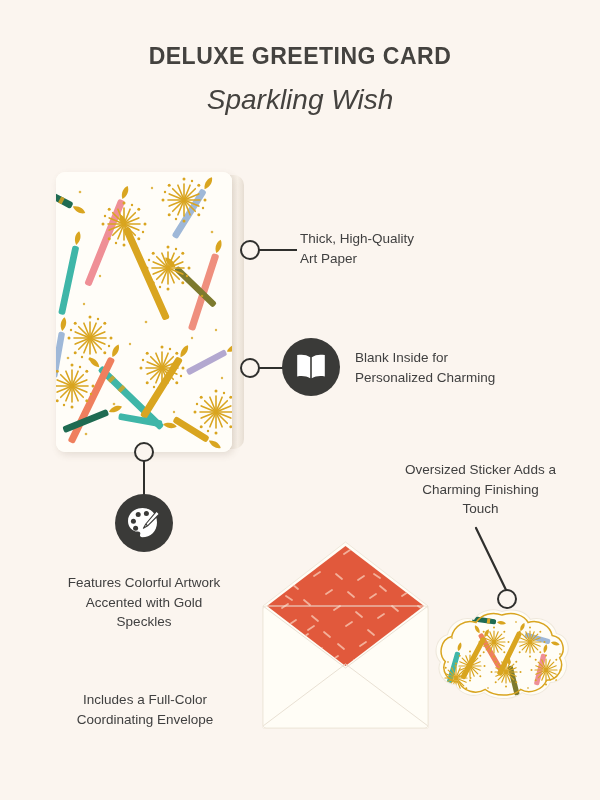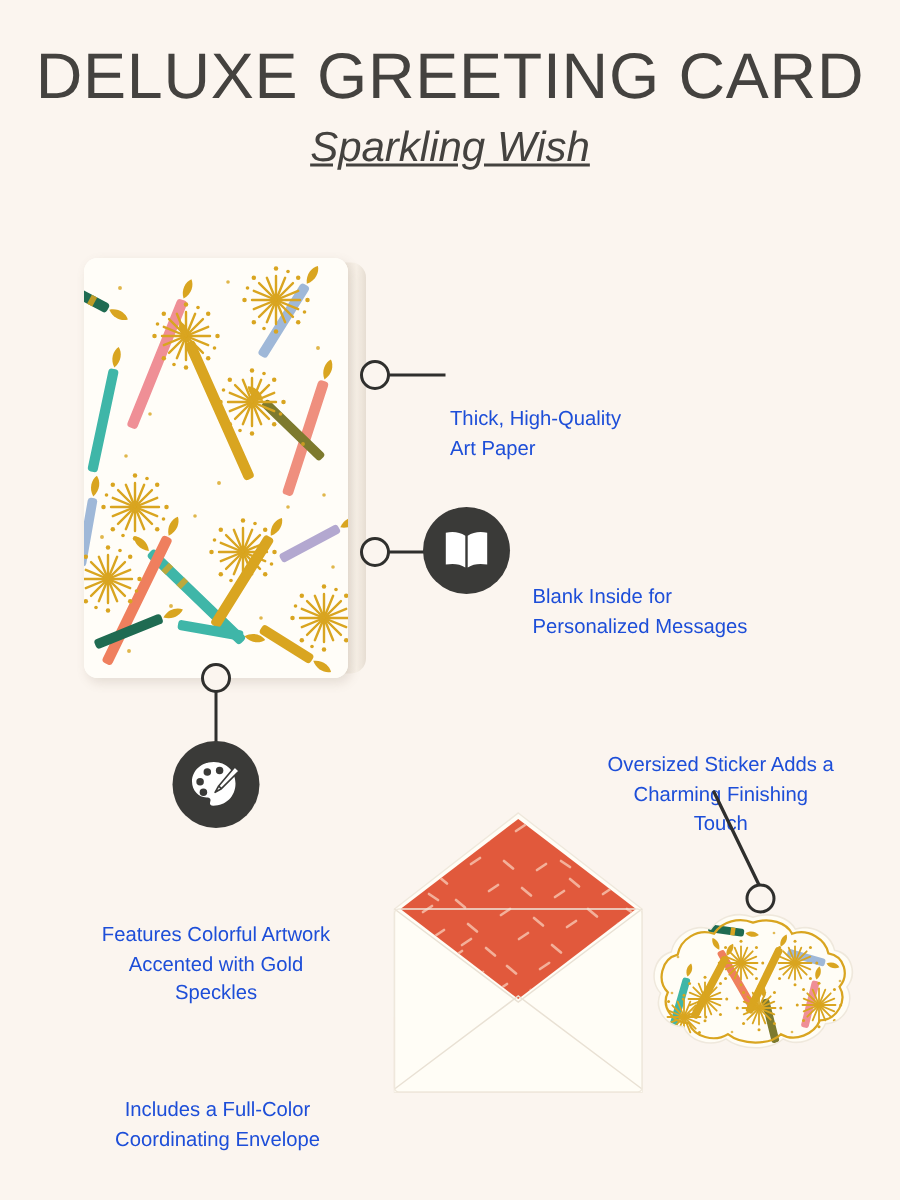--- a/index.html
+++ b/index.html
@@ -19,46 +19,44 @@
 
   
   .header {
     position: absolute;
     top: 28px;
     left: 0;
     width: 600px;
     text-align: center;
   }
   .title {
-    font-size: 43px;
-    font-weight: normal;
+    font-size: 23px;
+    font-weight: bold;
     letter-spacing: 0.5px;
     color: #44423f;
-    margin: 0;
+    margin: 16px;
     line-height: 1.1;
   }
   .subtitle {
     font-size: 28px;
     font-style: italic;
     font-weight: normal;
     color: #44423f;
     margin: 8px 0 0 0;
     line-height: 1.1;
-    text-decoration: underline;
   }
 
   
   .callout-text {
     position: absolute;
     font-size: 13.5px;
     line-height: 1.45;
-    color: #1d4ed8;
+    color: #404040;
     text-align: center;
     white-space: pre-line;
-    margin-top: 40px;
   }
 
   
   .conn-line {
     position: absolute;
     background: #2f2f2d;
   }
   .conn-dot {
     position: absolute;
     border: 2.5px solid #2f2f2d;
@@ -319,21 +317,21 @@
 
   <div class="conn-dot" style="left:240px; top:358px; width:20px; height:20px;"></div>
   <div class="conn-line" style="left:259px; top:367px; width:25px; height:2px;"></div>
   <div class="icon-circle" style="left:282px; top:338px; width:58px; height:58px;">
     <svg width="34" height="28" viewBox="0 0 34 28">
       <path d="M16.2 4.2 C12.5 1.6 8 1.2 3.2 2.1 L3.2 23.4 C8 22.5 12.5 22.9 16.2 25.3 Z" fill="#ffffff"></path>
       <path d="M17.8 4.2 C21.5 1.6 26 1.2 30.8 2.1 L30.8 23.4 C26 22.5 21.5 22.9 17.8 25.3 Z" fill="#ffffff"></path>
     </svg>
   </div>
   <div class="callout-text" style="left:355px; top:348px; width:210px; text-align:left;">Blank Inside for
-Personalized Messages</div>
+Personalized Charming</div>
 
   <div class="conn-dot" style="left:134px; top:442px; width:20px; height:20px;"></div>
   <div class="conn-line" style="left:143px; top:461px; width:2px; height:36px;"></div>
   <div class="icon-circle" style="left:115px; top:494px; width:58px; height:58px;">
     <svg width="36" height="34" viewBox="0 0 36 34">
       <path d="M16.5 2 C8.2 2 2 7.8 2 15 C2 21 6.4 25.6 11.6 25.6 C14.2 25.6 14.8 27 14.1 28.6 C13.6 29.9 14.4 31.2 16.2 31.2 C24.6 31.2 31 25 31 16.4 C31 8 24.8 2 16.5 2 Z" fill="#ffffff"></path>
       <circle cx="12.2" cy="8.6" r="2.5" fill="#3a3a38"></circle>
       <circle cx="20.4" cy="7.6" r="2.5" fill="#3a3a38"></circle>
       <circle cx="7.4" cy="15.2" r="2.5" fill="#3a3a38"></circle>
       <circle cx="9.6" cy="22.2" r="2.5" fill="#3a3a38"></circle>

